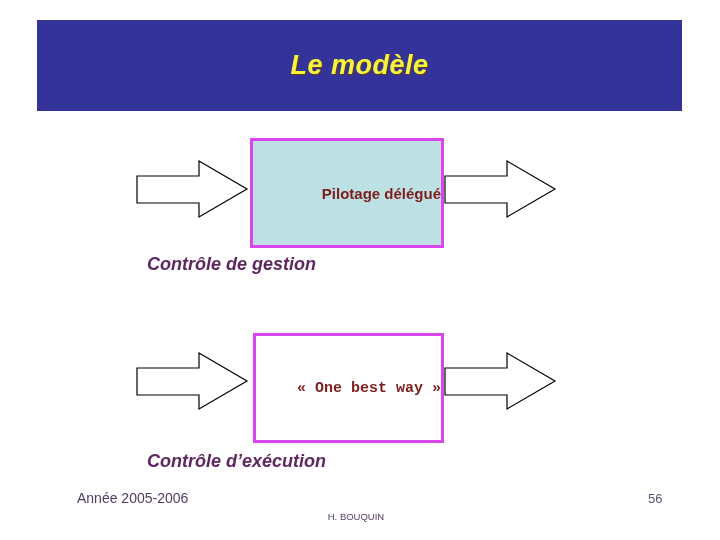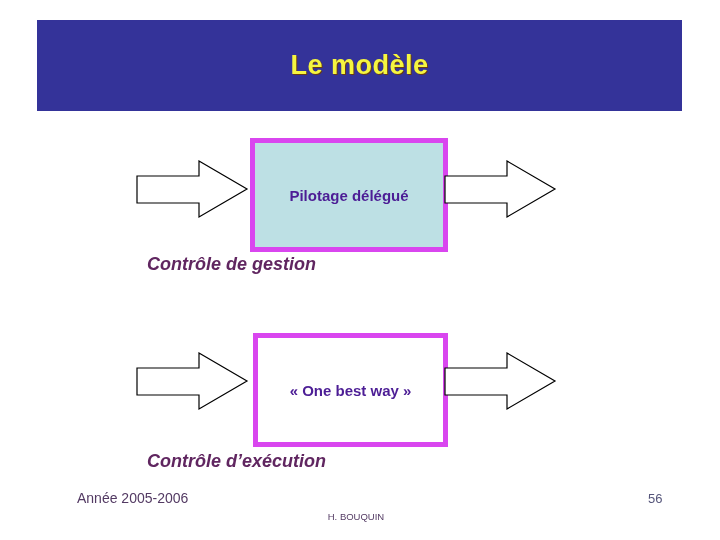--- a/index.html
+++ b/index.html
@@ -11,34 +11,34 @@
     --page-number-text:#55557A;
   }
   html,body{margin:0;padding:0;}
   body{
     width:720px;height:540px;background:#ffffff;position:relative;overflow:hidden;
     font-family:"Liberation Sans",sans-serif;
   }
   .banner{
     position:absolute;left:37px;top:20px;width:645px;height:91px;
     background:var(--banner-bg);
-    display:flex;align-items:center;justify-content:center;
+    display:flex;align-items:center;justify-content:center;font-style:italic;
   }
   .banner .title{
     color:var(--title-text);
     font-size:27px;font-weight:bold;letter-spacing:0.5px;
     text-shadow:1px 1px 0 #6b3d10;
   }
   .shape-box{
-    position:absolute;border:5px solid #d946ef;
-    display:flex;align-items:center;justify-content:center;
-    text-align:center;font-weight:bold;color:#4c1d95;
+    position:absolute;border:3px solid #d946ef;
+    display:flex;align-items:center;justify-content:flex-end;
+    text-align:center;font-weight:bold;color:#7f1d1d;
   }
   .box1{left:250px;top:138px;width:188px;height:104px;background:var(--box1-fill);font-size:15px;}
-  .box2{left:253px;top:333px;width:185px;height:104px;background:#ffffff;font-size:15px;}
+  .box2{left:253px;top:333px;width:185px;height:104px;background:#ffffff;font-size:15px;font-family:Liberation Mono, monospace;}
   .arrow{position:absolute;width:113px;height:59px;}
   .a1-left{left:136px;top:160px;}
   .a1-right{left:444px;top:160px;}
   .a2-left{left:136px;top:352px;}
   .a2-right{left:444px;top:352px;}
   .flow-label{
     position:absolute;left:147px;width:406px;
     color:var(--accent-text);font-weight:bold;font-style:italic;font-size:18px;
   }
   .label1{top:254px;}

